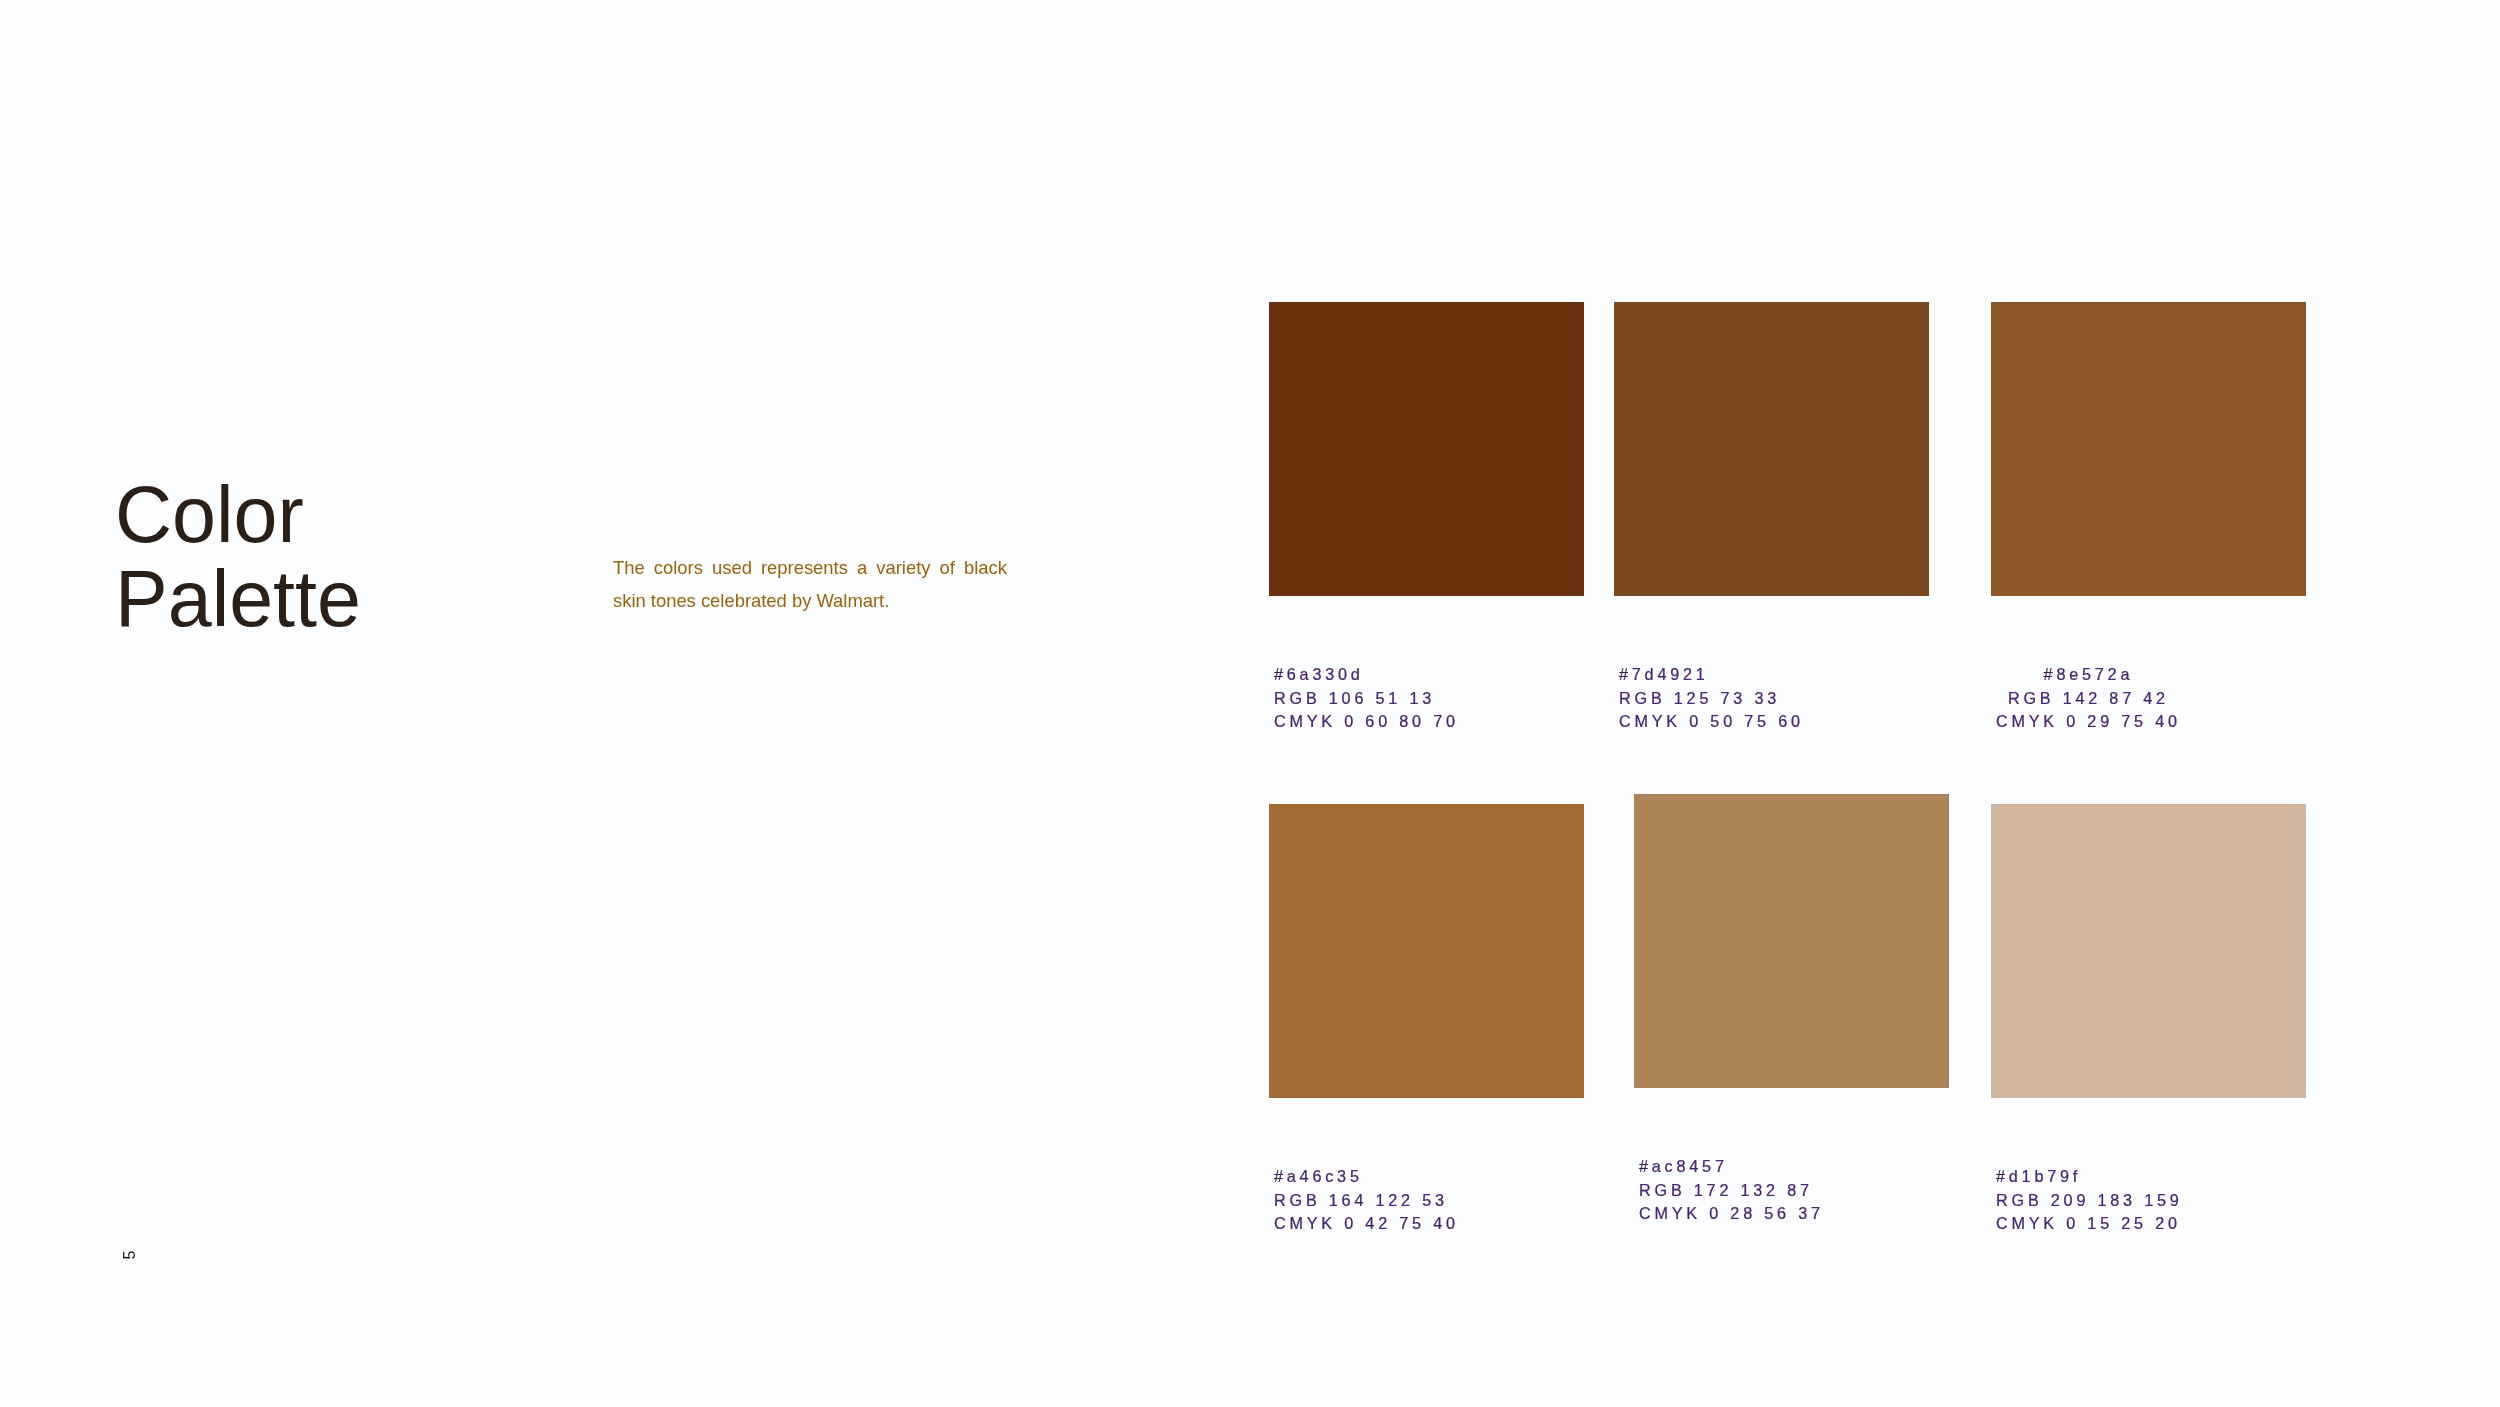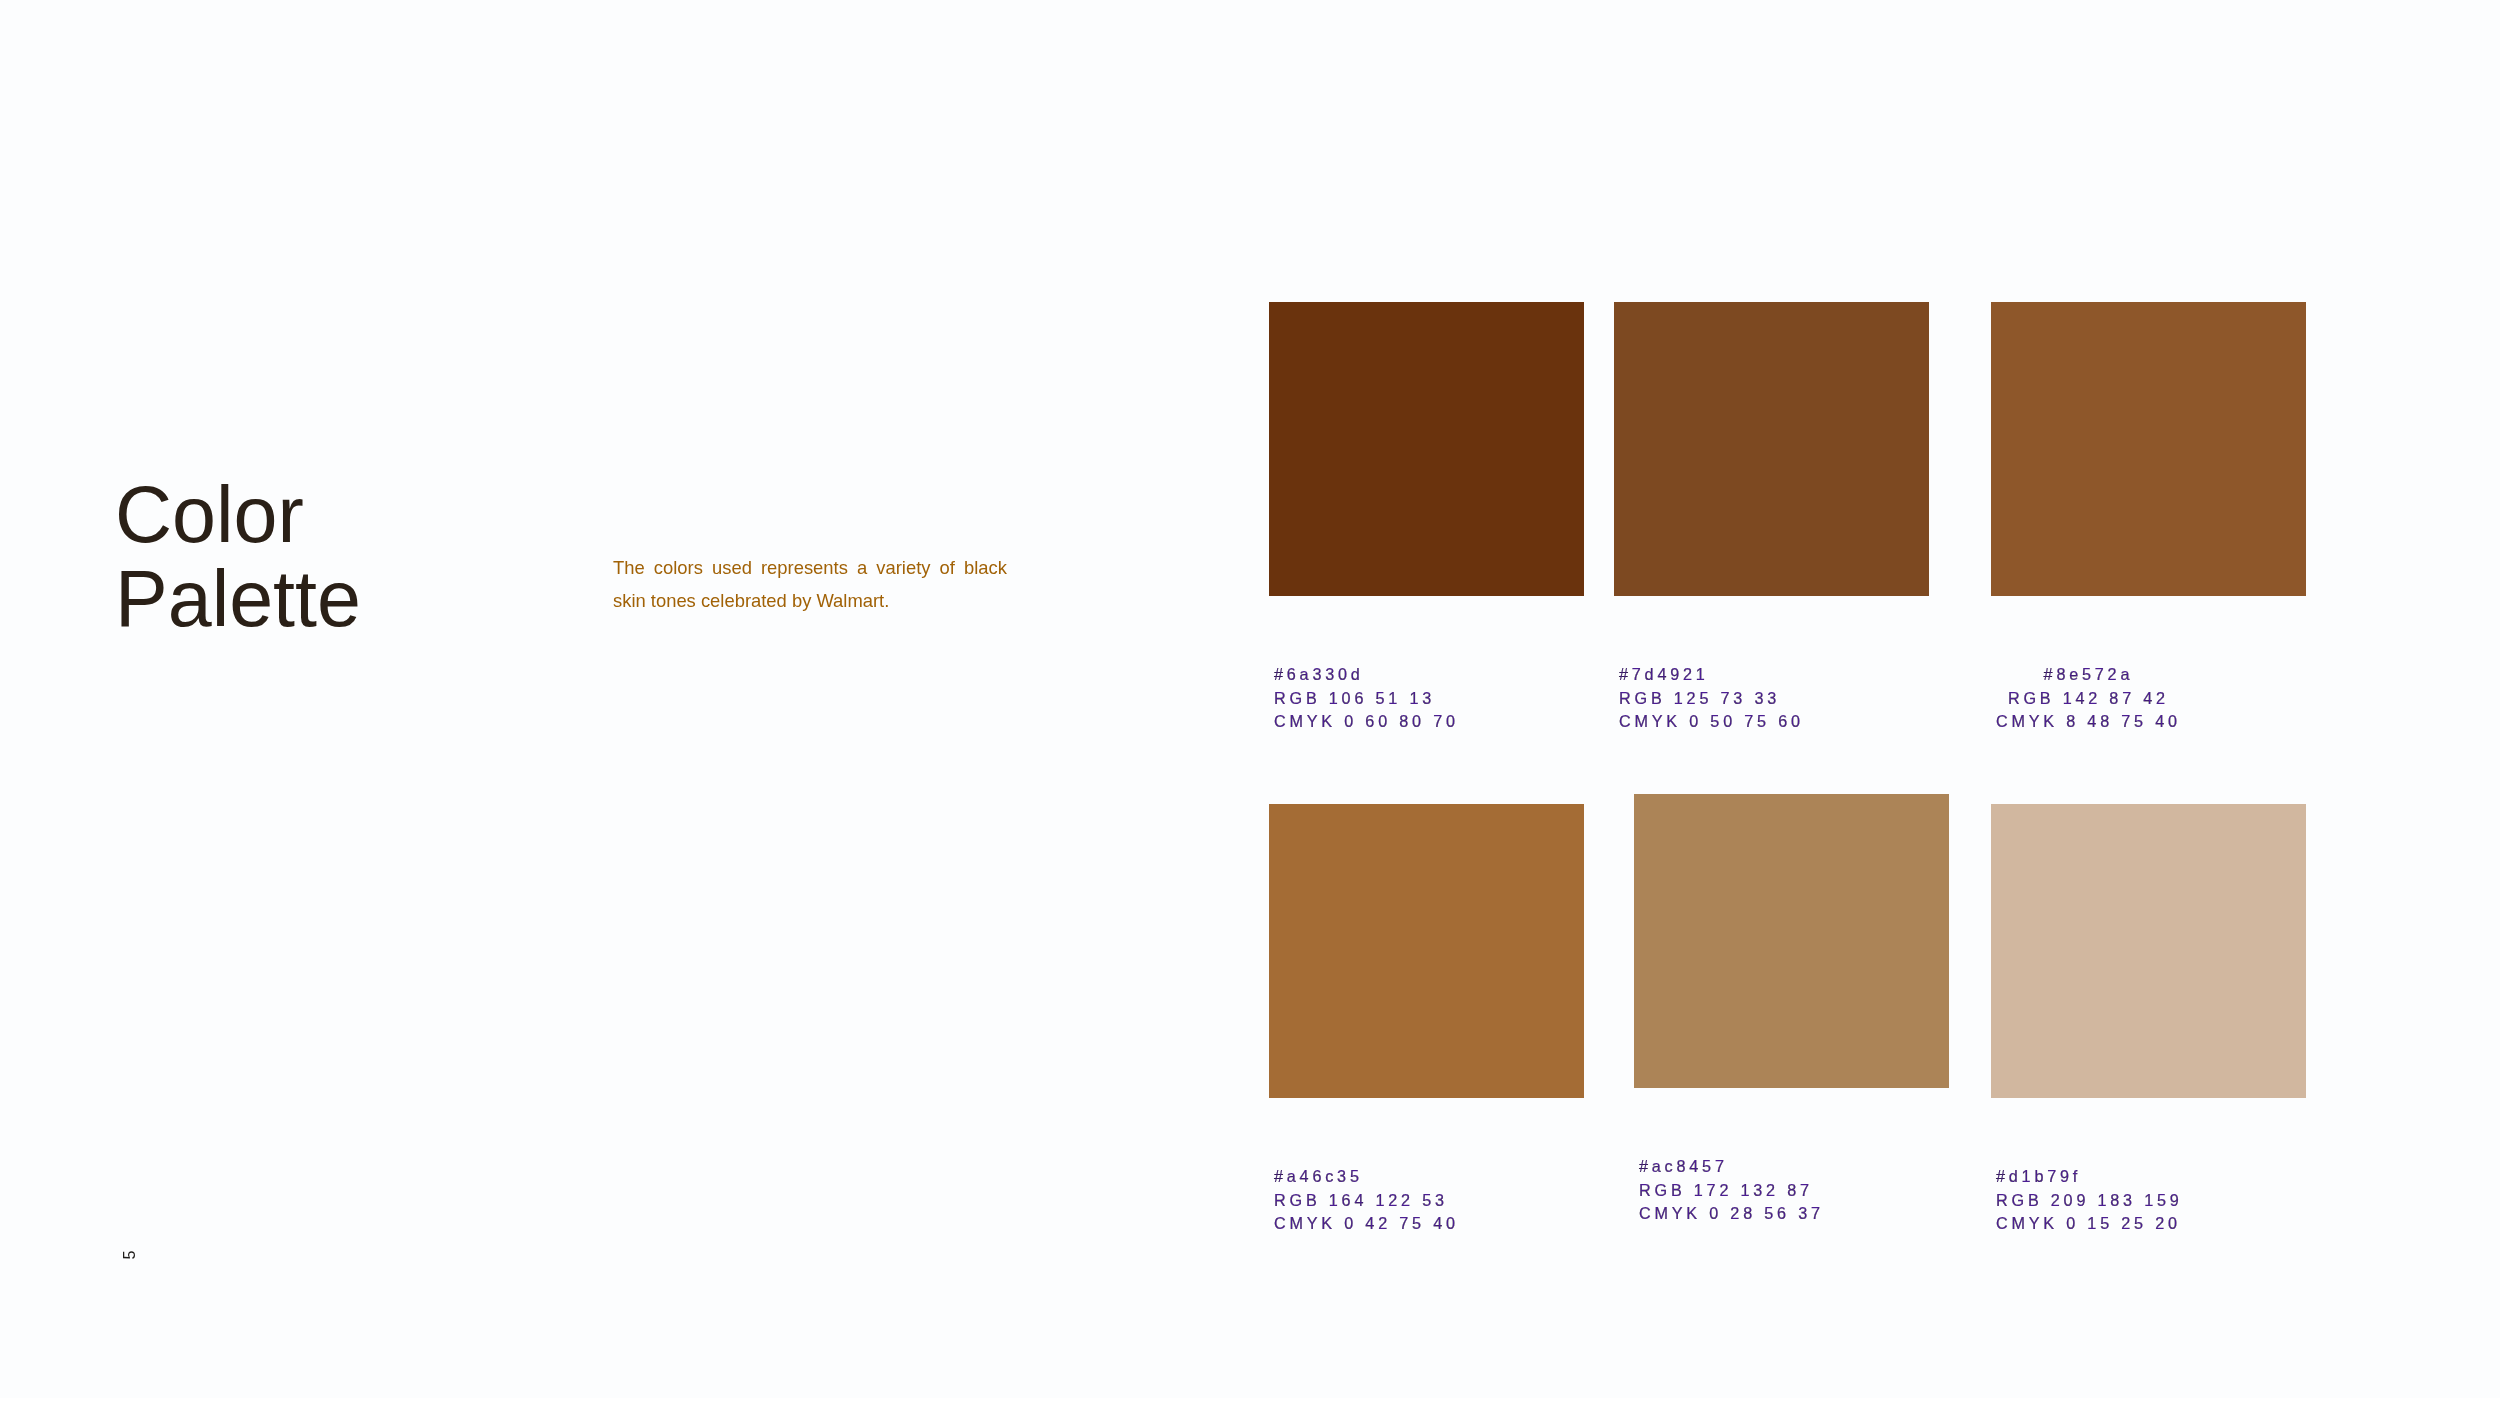--- a/index.html
+++ b/index.html
@@ -125,21 +125,21 @@
         <div>RGB 125 73 33</div>
         <div>CMYK 0 50 75 60</div>
       </div>
     </div>
 
     <div class="swatch sw2">
       <div class="swatch-chip" style="background-color: rgb(142, 87, 42);"></div>
       <div class="swatch-meta">
         <div>#8e572a</div>
         <div>RGB 142 87 42</div>
-        <div>CMYK 8 48 75 40</div>
+        <div>CMYK 0 29 75 40</div>
       </div>
     </div>
 
     <div class="swatch sw3">
       <div class="swatch-chip" style="background-color: rgb(164, 108, 53);"></div>
       <div class="swatch-meta">
         <div>#a46c35</div>
         <div>RGB 164 122 53</div>
         <div>CMYK 0 42 75 40</div>
       </div>

